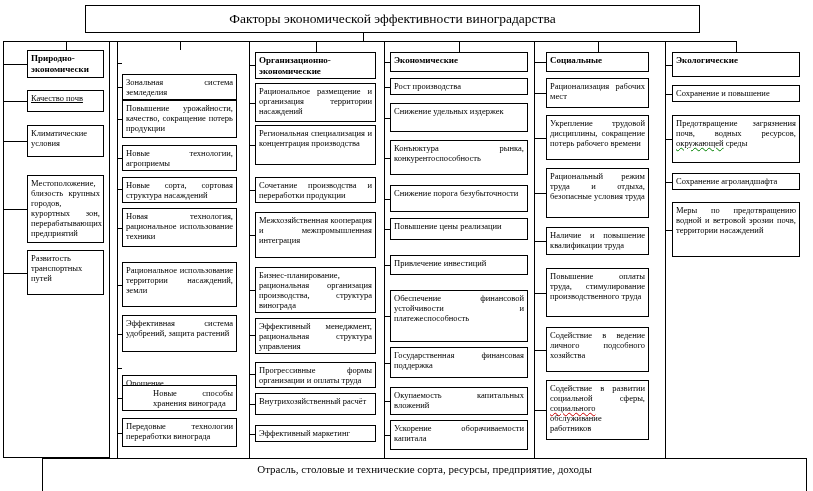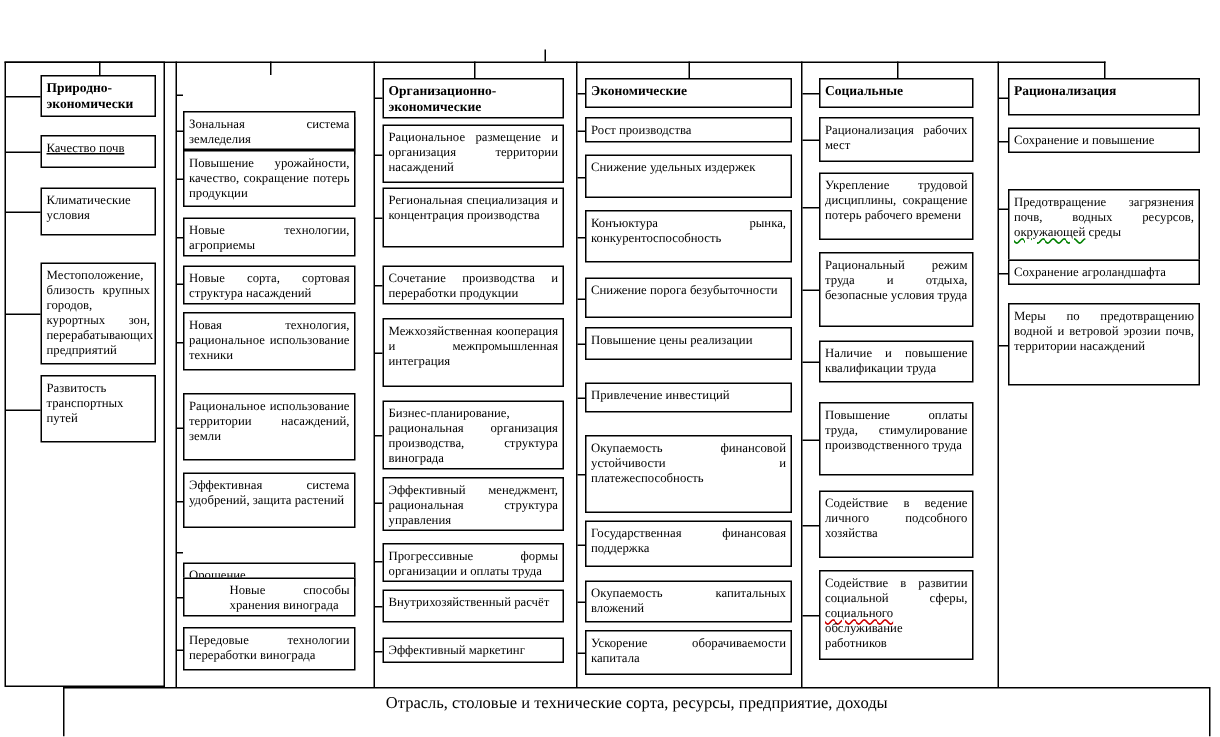--- a/index.html
+++ b/index.html
@@ -36,20 +36,21 @@
     position:absolute;border:1px solid #000;background:transparent;box-sizing:border-box;
   }
   .sq-red{text-decoration:underline;text-decoration-style:wavy;text-decoration-color:#cc0000;text-decoration-thickness:1px;}
   .sq-green{text-decoration:underline;text-decoration-style:wavy;text-decoration-color:#008000;text-decoration-thickness:1px;}
 </style>
 </head>
 <body>
 
 <div id="canvas">
 
+  <div class="box" id="title-box" style="left:85px;top:5px;width:615px;height:28px;">Факторы экономической эффективности виноградарства</div>
 
   <div class="line vline" style="left:363px;top:33px;height:8px;"></div>
 
   <div class="line hline" style="left:3px;top:41px;width:734px;"></div>
 
   <div id="columns">
       <div class="container-rect" style="left:3px;top:41px;width:107px;height:417px;"></div>
       <div class="line vline" style="left:66px;top:41px;height:9px;"></div>
       <div class="box header" style="left:27px;top:50px;width:77px;min-height:28px;">Природно-экономически</div>
       <div class="line hline" style="left:4px;top:64px;width:23px;"></div>
@@ -116,21 +117,21 @@
       <div class="box" style="left:390px;top:103px;width:138px;min-height:29px;">Снижение удельных издержек</div>
       <div class="line hline" style="left:385px;top:118px;width:5px;"></div>
       <div class="box" style="left:390px;top:140px;width:138px;min-height:35px;">Конъюктура рынка, конкурентоспособность</div>
       <div class="line hline" style="left:385px;top:158px;width:5px;"></div>
       <div class="box" style="left:390px;top:185px;width:138px;min-height:27px;">Снижение порога безубыточности</div>
       <div class="line hline" style="left:385px;top:199px;width:5px;"></div>
       <div class="box" style="left:390px;top:218px;width:138px;min-height:22px;">Повышение цены реализации</div>
       <div class="line hline" style="left:385px;top:229px;width:5px;"></div>
       <div class="box" style="left:390px;top:255px;width:138px;min-height:20px;">Привлечение инвестиций</div>
       <div class="line hline" style="left:385px;top:265px;width:5px;"></div>
-      <div class="box" style="left:390px;top:290px;width:138px;min-height:52px;">Окупаемость финансовой устойчивости и платежеспособность</div>
+      <div class="box" style="left:390px;top:290px;width:138px;min-height:52px;">Обеспечение финансовой устойчивости и платежеспособность</div>
       <div class="line hline" style="left:385px;top:316px;width:5px;"></div>
       <div class="box" style="left:390px;top:347px;width:138px;min-height:31px;">Государственная финансовая поддержка</div>
       <div class="line hline" style="left:385px;top:363px;width:5px;"></div>
       <div class="box" style="left:390px;top:387px;width:138px;min-height:28px;">Окупаемость капитальных вложений</div>
       <div class="line hline" style="left:385px;top:401px;width:5px;"></div>
       <div class="box" style="left:390px;top:420px;width:138px;min-height:30px;">Ускорение оборачиваемости капитала</div>
       <div class="line hline" style="left:385px;top:435px;width:5px;"></div>
       <div class="line vline" style="left:534px;top:41px;height:417px;"></div>
       <div class="line vline" style="left:598px;top:41px;height:11px;"></div>
       <div class="box header" style="left:546px;top:52px;width:103px;min-height:20px;">Социальные</div>
@@ -144,25 +145,25 @@
       <div class="box" style="left:546px;top:227px;width:103px;min-height:28px;">Наличие и повышение квалификации труда</div>
       <div class="line hline" style="left:535px;top:241px;width:11px;"></div>
       <div class="box" style="left:546px;top:268px;width:103px;min-height:49px;">Повышение оплаты труда, стимулирование производственного труда</div>
       <div class="line hline" style="left:535px;top:293px;width:11px;"></div>
       <div class="box" style="left:546px;top:327px;width:103px;min-height:45px;">Содействие в ведение личного подсобного хозяйства</div>
       <div class="line hline" style="left:535px;top:350px;width:11px;"></div>
       <div class="box" style="left:546px;top:380px;width:103px;min-height:60px;">Содействие в развитии социальной сферы, <span class="sq-red">социального</span> обслуживание работников</div>
       <div class="line hline" style="left:535px;top:410px;width:11px;"></div>
       <div class="line vline" style="left:665px;top:41px;height:417px;"></div>
       <div class="line vline" style="left:736px;top:41px;height:11px;"></div>
-      <div class="box header" style="left:672px;top:52px;width:128px;min-height:25px;">Рационализация</div>
+      <div class="box header" style="left:672px;top:52px;width:128px;min-height:25px;">Экологические</div>
       <div class="line hline" style="left:666px;top:65px;width:6px;"></div>
       <div class="box" style="left:672px;top:85px;width:128px;min-height:17px;">Сохранение и повышение</div>
       <div class="line hline" style="left:666px;top:94px;width:6px;"></div>
-      <div class="box" style="left:672px;top:126px;width:128px;min-height:48px;">Предотвращение загрязнения почв, водных ресурсов, <span class="sq-green">окружающей</span> среды</div>
+      <div class="box" style="left:672px;top:115px;width:128px;min-height:48px;">Предотвращение загрязнения почв, водных ресурсов, <span class="sq-green">окружающей</span> среды</div>
       <div class="line hline" style="left:666px;top:139px;width:6px;"></div>
       <div class="box" style="left:672px;top:173px;width:128px;min-height:17px;">Сохранение агроландшафта</div>
       <div class="line hline" style="left:666px;top:182px;width:6px;"></div>
       <div class="box" style="left:672px;top:202px;width:128px;min-height:55px;">Меры по предотвращению водной и ветровой эрозии почв, территории насаждений</div>
       <div class="line hline" style="left:666px;top:230px;width:6px;"></div>
     </div>
 
   <div class="box" id="footer-box" style="left:42px;top:458px;width:765px;height:42px;">Отрасль, столовые и технические сорта, ресурсы, предприятие, доходы</div>
 </div>
 

